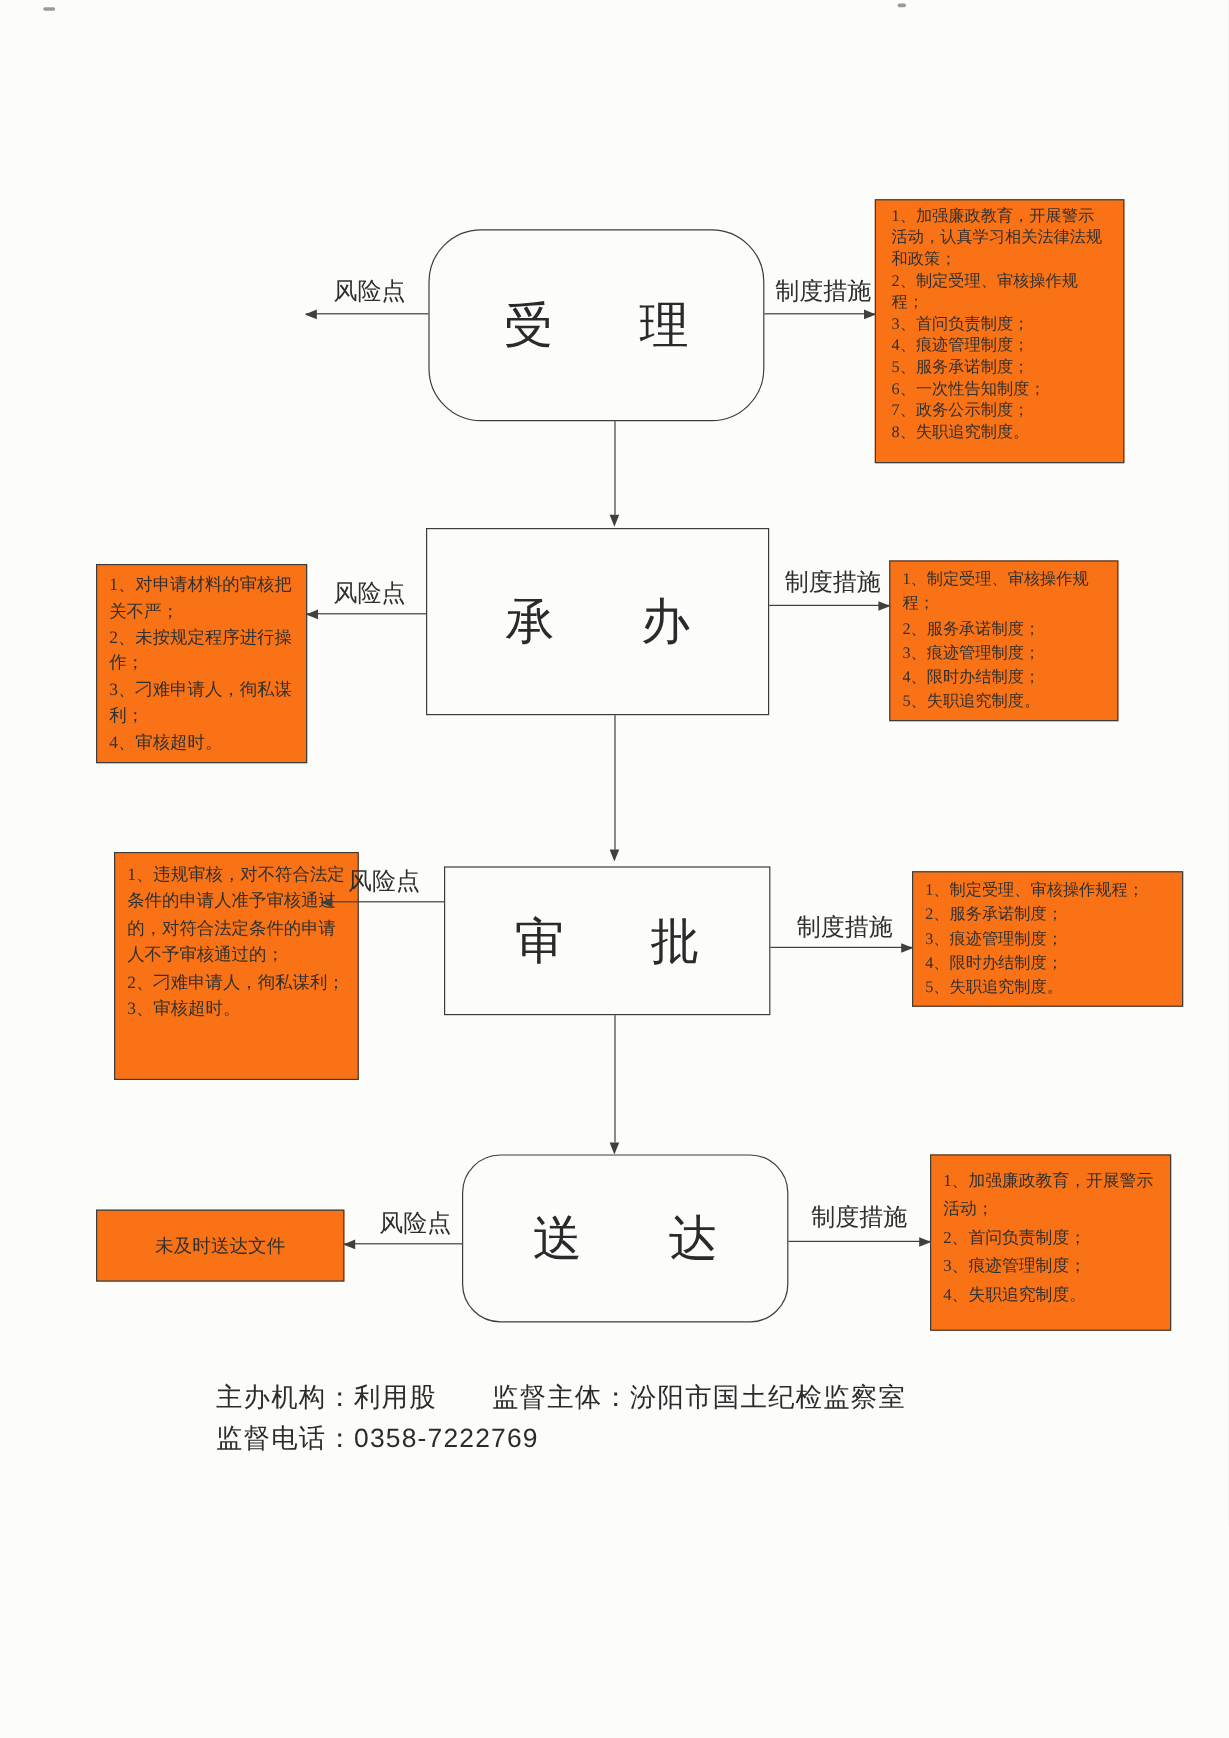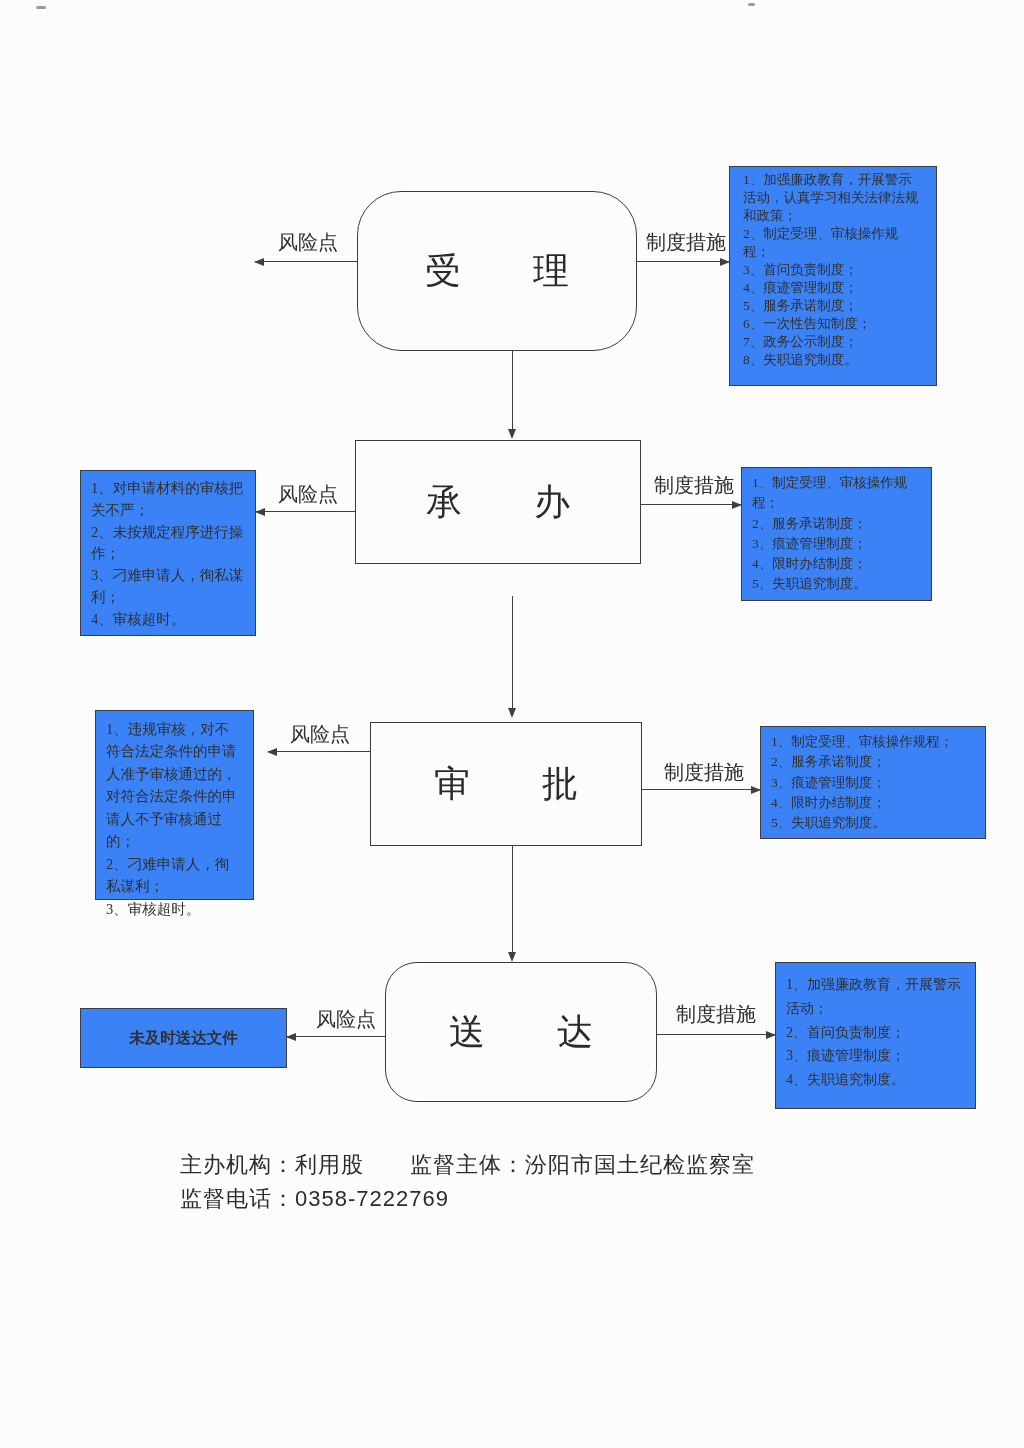--- a/index.html
+++ b/index.html
@@ -9,26 +9,26 @@
     font-family:"Liberation Serif","DejaVu Serif",serif;
     color:#333;overflow:hidden;
   }
   
   .node{
     position:absolute;box-sizing:border-box;
     border:1.5px solid #3c3c3c;background:#fcfcfa;
     display:flex;align-items:center;justify-content:center;
   }
   .node-title{
-    font-size:36px;color:#2a2a2a;letter-spacing:72px;padding-left:72px;
+    font-size:41px;color:#2a2a2a;letter-spacing:72px;padding-left:72px;
     white-space:nowrap;
   }
   .tbox{
     position:absolute;box-sizing:border-box;
-    border:1.4px solid #3c3c3c;background:#3b82f6;
+    border:1.4px solid #3c3c3c;background:#f97316;
     white-space:pre-line;color:#303030;
   }
   .risk-text{font-size:14.5px;line-height:1.55;padding:7px 10px;}
   .meas-text{font-size:13.5px;line-height:1.5;padding:5px 10px;}
   
   .arrow-h{position:absolute;height:0;border-top:1.6px solid #3f3f3f;}
   .arrow-h.dir-left::before{
     content:"";position:absolute;left:-1px;top:-4px;width:0;height:0;
     border-top:4.5px solid transparent;border-bottom:4.5px solid transparent;
     border-right:10px solid #3f3f3f;
@@ -57,43 +57,43 @@
   
   .s1-node{left:357px;top:191px;width:280px;height:160px;border-radius:44px;}
   .s1-risk{left:44px;top:196px;width:211px;height:194px;}
   .s1-meas{left:729px;top:166px;width:208px;height:220px;font-size:13.5px;padding:4px 13px;}
   .s1-arrow-left{left:255px;top:261px;width:102px;}
   .s1-arrow-right{left:637px;top:261px;width:92px;}
   .s1-vert{left:512px;top:351px;height:78px;}
   .s1-risk-label{left:278px;top:229px;}
   .s1-meas-label{left:646px;top:229px;}
   
-  .s2-node{left:355px;top:440px;width:286px;height:124px;text-align:right;}
+  .s2-node{left:355px;top:440px;width:286px;height:156px;text-align:right;}
   .s2-risk{left:80px;top:470px;width:176px;height:166px;line-height:1.5;}
   .s2-meas{left:741px;top:467px;width:191px;height:134px;}
   .s2-arrow-left{left:256px;top:511px;width:99px;}
   .s2-arrow-right{left:641px;top:504px;width:100px;}
   .s2-vert{left:512px;top:596px;height:112px;}
   .s2-risk-label{left:278px;top:481px;}
   .s2-meas-label{left:654px;top:472px;}
   
   .s3-node{left:370px;top:722px;width:272px;height:124px;}
-  .s3-risk{left:95px;top:710px;width:159px;height:190px;}
+  .s3-risk{left:95px;top:710px;width:204px;height:190px;}
   .s3-meas{left:760px;top:726px;width:226px;height:113px;}
   .s3-arrow-left{left:268px;top:751px;width:102px;}
   .s3-arrow-right{left:642px;top:789px;width:118px;}
   .s3-vert{left:512px;top:846px;height:106px;}
   .s3-risk-label{left:290px;top:721px;}
   .s3-meas-label{left:664px;top:759px;}
   
   .s4-node{left:385px;top:962px;width:272px;height:140px;border-radius:32px;}
   .s4-risk{
     left:80px;top:1008px;width:207px;height:60px;
     display:flex;align-items:center;justify-content:center;
-    font-size:15.5px;white-space:nowrap;padding:0;font-weight:bold;
+    font-size:15.5px;white-space:nowrap;padding:0;
   }
   .s4-meas{left:775px;top:962px;width:201px;height:147px;font-size:14px;line-height:1.7;padding:10px 10px;}
   .s4-arrow-left{left:287px;top:1036px;width:98px;}
   .s4-arrow-right{left:657px;top:1034px;width:118px;}
   .s4-risk-label{left:316px;top:1006px;}
   .s4-meas-label{left:676px;top:1001px;}
   
   .footer-1{left:180px;top:1150px;}
   .footer-2{left:180px;top:1184px;}
 </style>

